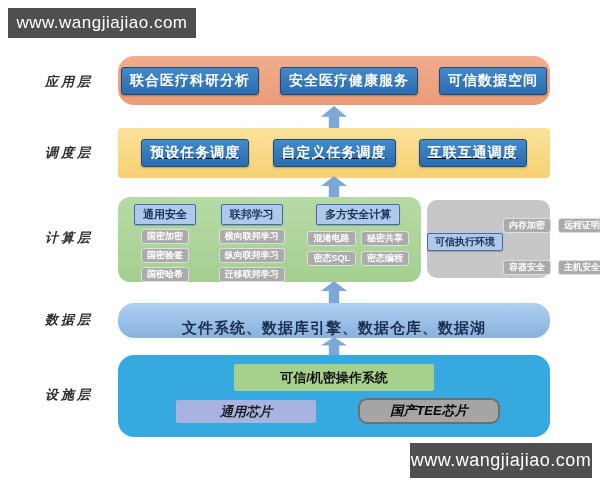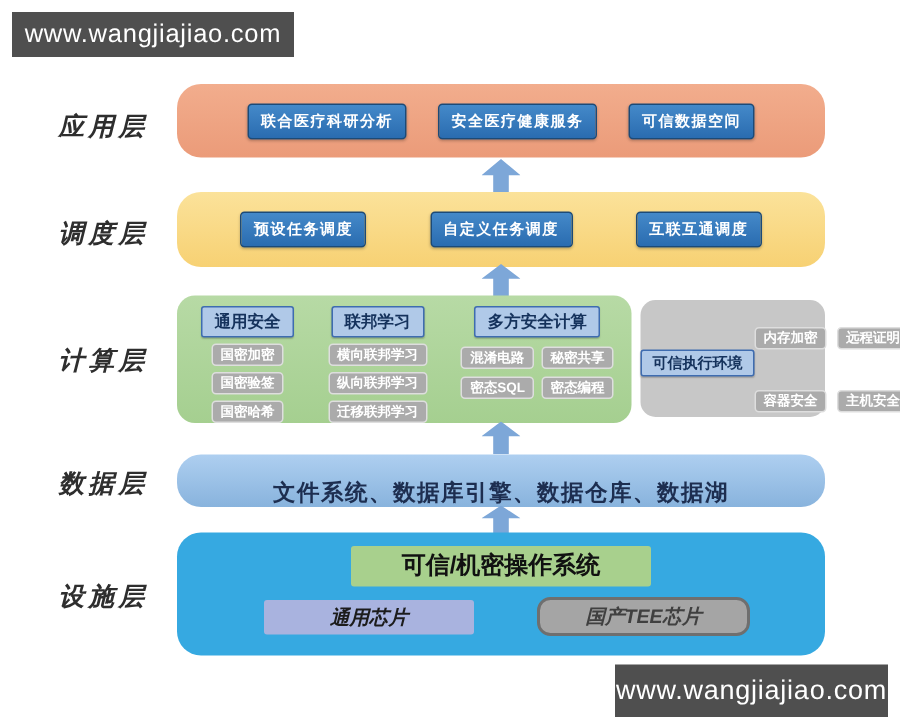--- a/index.html
+++ b/index.html
@@ -10,39 +10,39 @@
   .watermark{
     position:absolute;background:#4f4f4f;color:#fff;
     display:flex;align-items:center;justify-content:center;
     font-size:17px;letter-spacing:.5px;
   }
   .wm-top{left:8px;top:8px;width:188px;height:30px;}
   .wm-bottom{left:410px;top:443px;width:182px;height:35px;font-size:18px;}
   .layer-label{
     position:absolute;left:26px;width:86px;text-align:center;
     font-family:"Liberation Serif",serif;font-style:italic;font-weight:600;
-    font-size:17px;color:#2e2e2e;letter-spacing:3px;
+    font-size:13px;color:#2e2e2e;letter-spacing:3px;
   }
   
   .blue-btn{
     background:linear-gradient(180deg,#4489c9 0%,#2a6cb0 100%);
     border:1px solid #1c4a77;border-radius:3px;color:#fff;
-    font-size:10px;font-weight:700;letter-spacing:1px;
+    font-size:14px;font-weight:700;letter-spacing:1px;
     padding:4px 8px;white-space:nowrap;box-shadow:0 1px 2px rgba(0,0,0,.25);
   }
   .container{position:absolute;box-sizing:border-box;}
   .app-layer{
     left:118px;top:56px;width:432px;height:49px;border-radius:16px;
     background:linear-gradient(180deg,#f2ad8d,#eb9b79);
     display:flex;align-items:center;justify-content:center;gap:21px;
   }
   .sched-layer{
-    left:118px;top:128px;width:432px;height:50px;border-radius:16px;
+    left:118px;top:128px;width:432px;height:50px;border-radius:4px;
     background:linear-gradient(180deg,#fbe29a,#f7d173);
-    display:flex;align-items:center;justify-content:space-evenly;
+    display:flex;align-items:center;justify-content:space-evenly;text-decoration:underline;
   }
   .compute-green{
     left:118px;top:197px;width:303px;height:85px;border-radius:12px;
     background:linear-gradient(180deg,#b7daa5,#a5cf90);
     display:flex;justify-content:space-between;
     padding:7px 12px 6px 16px;
   }
   .cg-col{display:flex;flex-direction:column;align-items:center;gap:4px;}
   .cg-header{
     background:#b0c9e8;border:1px solid #3e6cb0;border-radius:2px;
@@ -68,31 +68,31 @@
     display:flex;align-items:flex-end;justify-content:center;
     font-size:15px;font-weight:700;color:#1d2e50;letter-spacing:1px;
   }
   .infra-layer{
     left:118px;top:355px;width:432px;height:82px;border-radius:16px;
     background:#36a9e1;
   }
   .os-box{
     position:absolute;left:50%;transform:translateX(-50%);top:9px;
     width:200px;height:27px;line-height:27px;text-align:center;
-    background:#a8d08d;color:#111;font-size:16px;font-weight:700;
+    background:#a8d08d;color:#111;font-size:13px;font-weight:700;
     border-radius:2px;
   }
   .chip{position:absolute;text-align:center;font-size:13px;font-weight:700;white-space:nowrap;font-style:italic;}
   .chip-general{
     left:58px;top:45px;width:140px;height:23px;line-height:23px;
     background:#a9b3df;color:#1c1c1c;border-radius:2px;
   }
   .chip-tee{
     left:240px;top:43px;width:142px;height:26px;line-height:22px;
-    background:#a5a5a5;color:#404040;border:2px solid #6f6f6f;border-radius:9px;
+    background:#a5a5a5;color:#000000;border:2px solid #6f6f6f;border-radius:9px;
     box-sizing:border-box;
   }
   .up-arrow{
     position:absolute;left:321px;width:26px;background:#7da7d8;
     clip-path:polygon(50% 0,100% 45%,70% 45%,70% 100%,30% 100%,30% 45%,0 45%);
   }
 </style>
 </head>
 <body>
 

